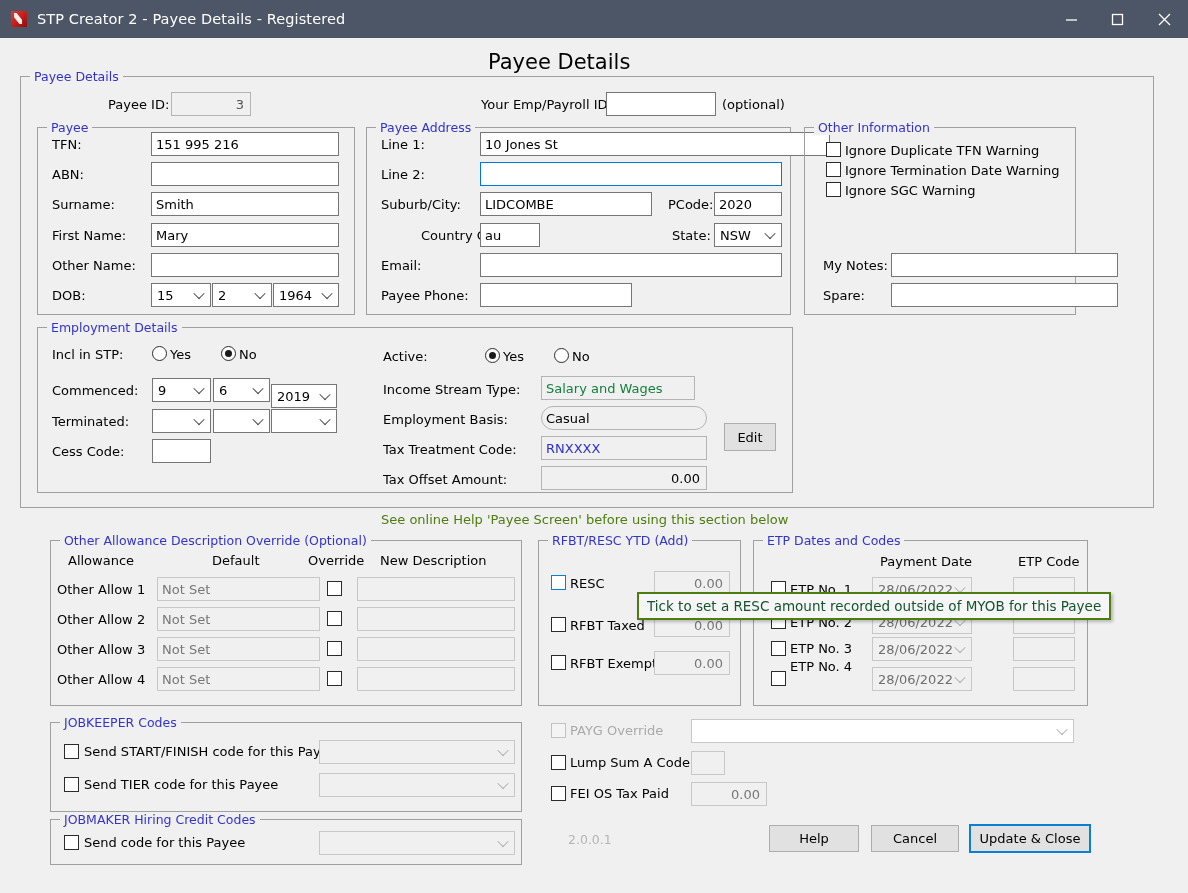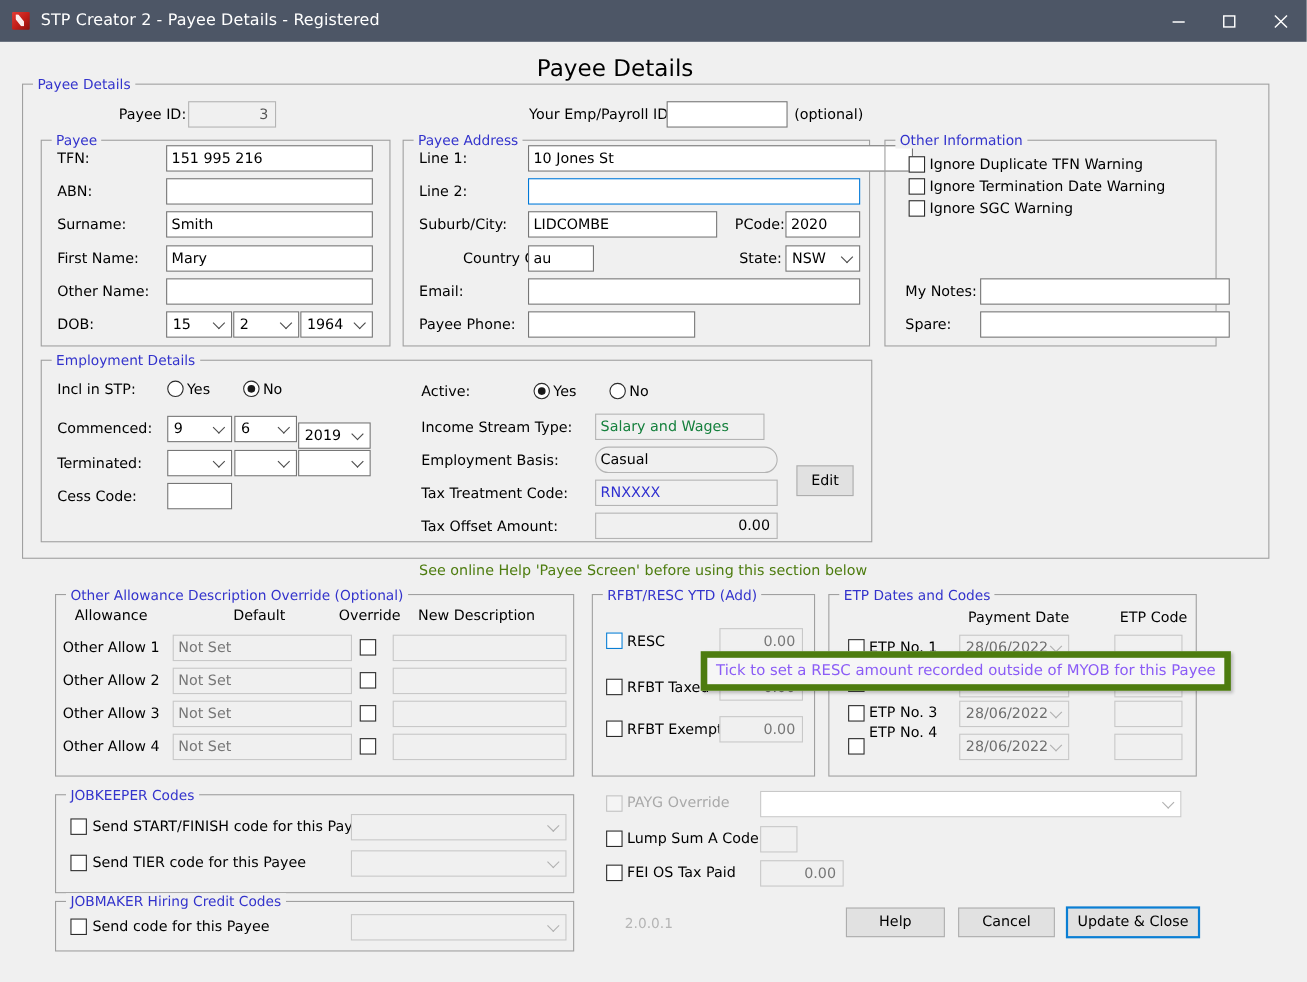--- a/index.html
+++ b/index.html
@@ -98,22 +98,22 @@
   .btn.default { border:2px solid #0a7fd4; background:#e1e1e1; }
 
   .statictext { position:absolute; font-size:13px; color:#4d7c0f; white-space:nowrap; }
   .hdr-title { position:absolute; font-size:21px; color:#000; white-space:nowrap; }
   .colhdr { position:absolute; font-size:13px; color:#000; white-space:nowrap; }
   .vers { position:absolute; font-size:12.5px; color:#b5b5b5; }
   .dimlbl { position:absolute; font-size:13px; color:#a9a9a9; white-space:nowrap; }
 
   
   .tooltip {
-    position:absolute; background:#f6f6f6; border:6px solid #4d7c0f;
-    font-size:13.5px; color:#8b5cf6; padding:4px 8px; white-space:nowrap;
+    position:absolute; background:#f6f6f6; border:2px solid #4d7c0f;
+    font-size:13.5px; color:#14532d; padding:4px 8px; white-space:nowrap;
     box-shadow: 2px 2px 3px rgba(0,0,0,.24); z-index: 50;
   }
 </style>
 </head>
 <body>
 
 <div id="app">
 
   <div class="titlebar">
     <div class="tb-icon">
@@ -208,21 +208,21 @@
     <span>NSW</span>
     <span class="chev"></span>
   </div>
 
   <div class="lbl" style="left:381px; top:258px;">Email:</div>
   <div class="tf" style="left:480px; top:253px; width:302px;"></div>
 
   <div class="lbl" style="left:381px; top:288px;">Payee Phone:</div>
   <div class="tf" style="left:480px; top:283px; width:152px;"></div>
 
-  <div class="grp" style="left:804px; top:127px; width:302px; height:188px;">
+  <div class="grp" style="left:804px; top:127px; width:272px; height:188px;">
     <div class="cap">Other Information</div>
   </div>
 
   <div class="cb" style="left:826px; top:142px;"></div>
   <div class="lbl" style="left:845px; top:143px;">Ignore Duplicate TFN Warning</div>
 
   <div class="cb" style="left:826px; top:162px;"></div>
   <div class="lbl" style="left:845px; top:163px;">Ignore Termination Date Warning</div>
 
   <div class="cb" style="left:826px; top:182px;"></div>

